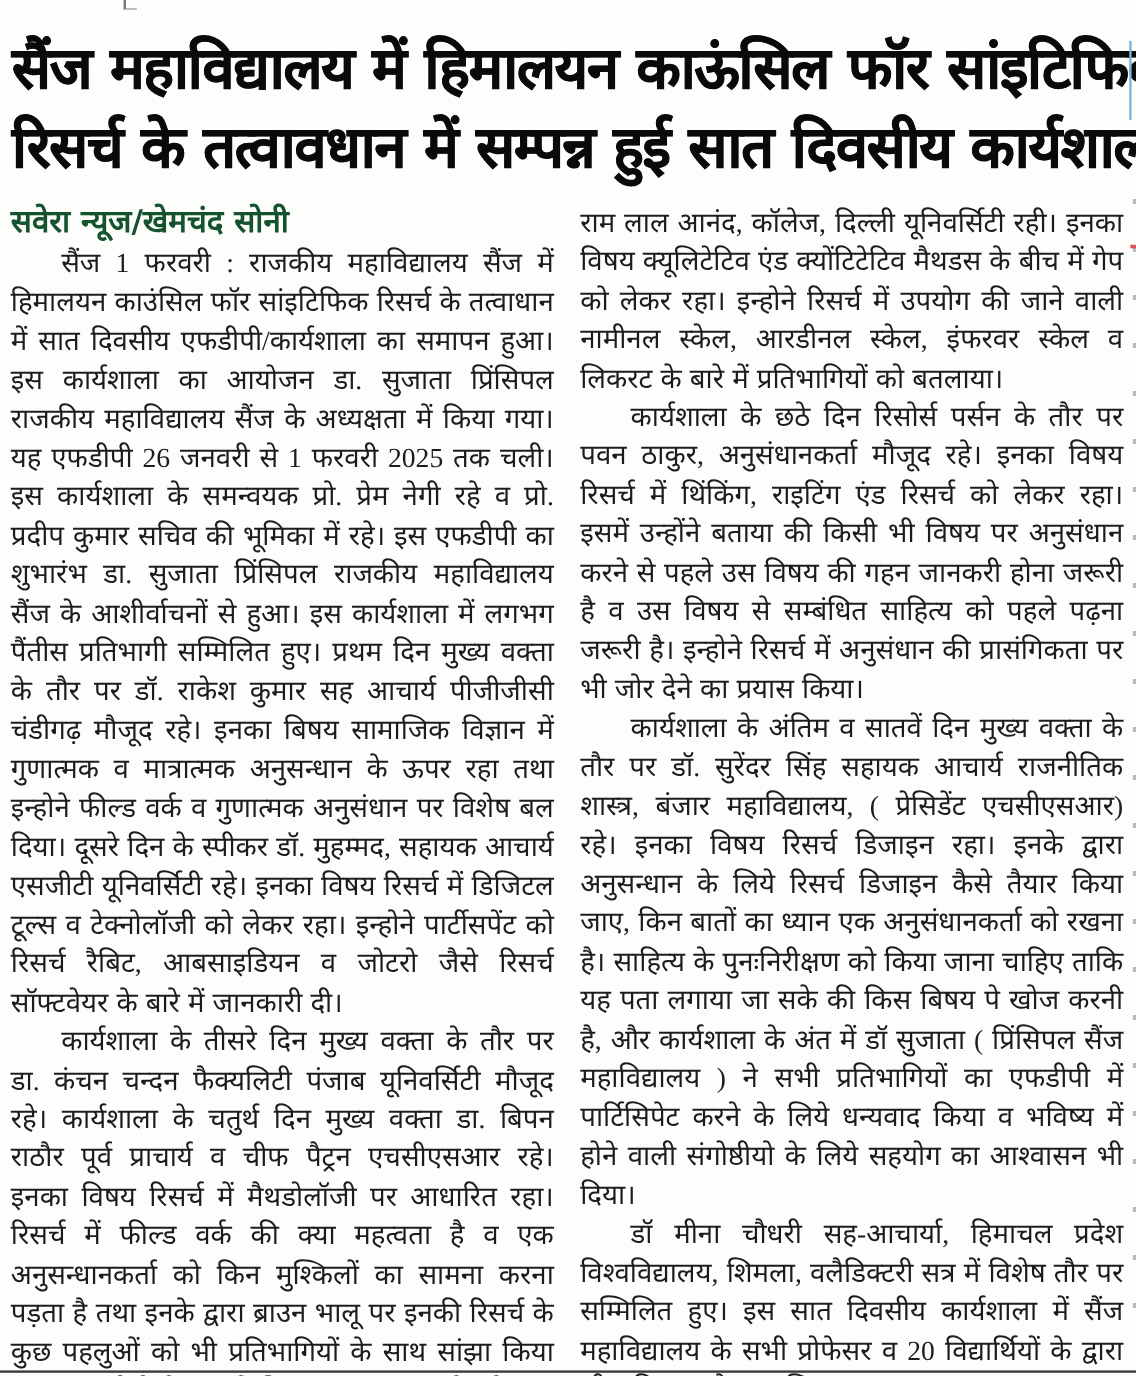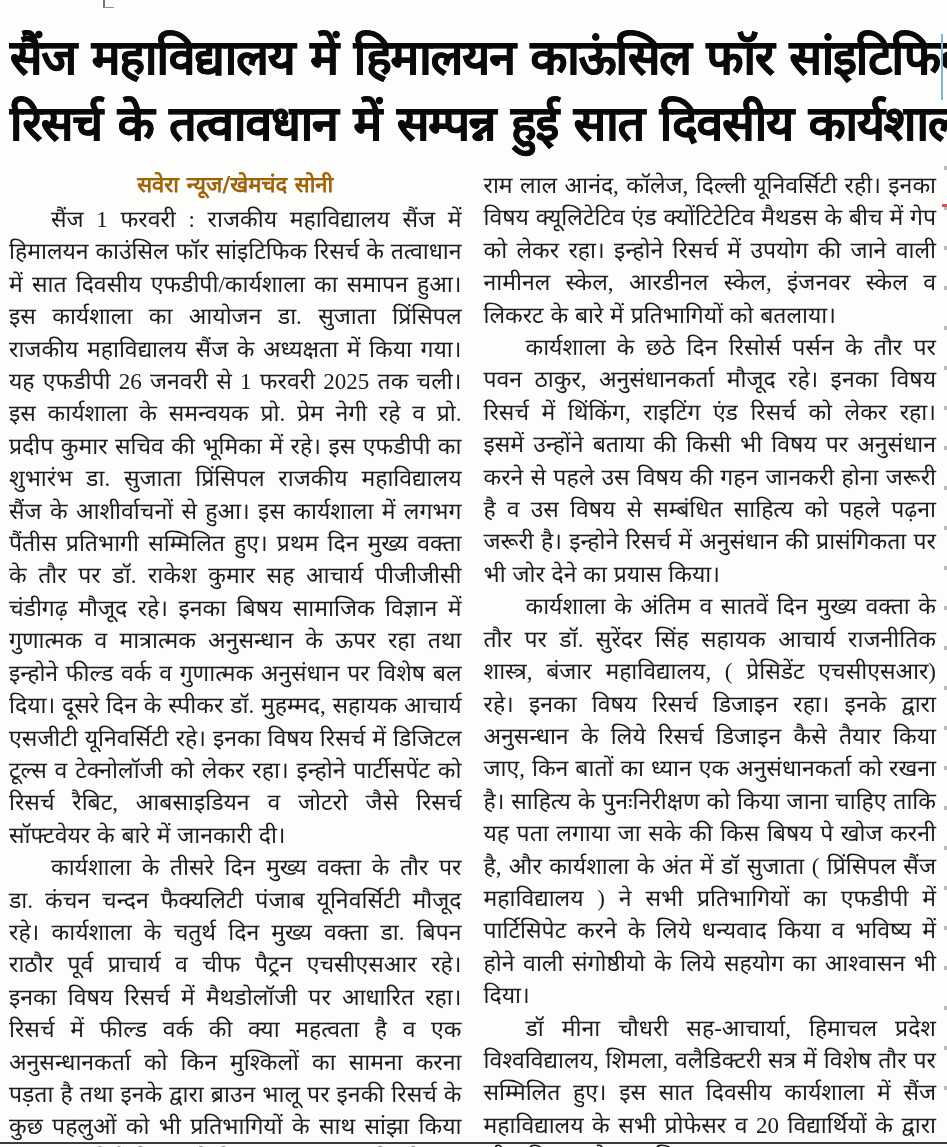--- a/index.html
+++ b/index.html
@@ -34,24 +34,23 @@
     display: flex;
     gap: 22px;
     padding: 0 11px 0 9px;
     margin-top: 14px;
   }
   .col {
     flex: 1 1 0;
     min-width: 0;
   }
   .byline {
-    text-align: center;
-    color: #a16207;
+    color: #14532d;
     font-weight: bold;
-    font-size: 22px;
+    font-size: 26px;
     line-height: 30px;
     margin: 0 0 4px 0;
     font-family: "DejaVu Sans", "Liberation Sans", sans-serif;
   }
   .col p {
     margin: 0;
     font-size: 23px;
     line-height: 32.4px;
     text-align: justify;
     text-indent: 42px;
@@ -122,21 +121,21 @@
 
   <div class="columns">
 
     <div class="col">
       <div class="byline">सवेरा न्यूज/खेमचंद सोनी</div>
       <p>सैंज 1 फरवरी : राजकीय महाविद्यालय सैंज में हिमालयन काउंसिल फॉर सांइटिफिक रिसर्च के तत्वाधान में सात दिवसीय एफडीपी/कार्यशाला का समापन हुआ। इस कार्यशाला का आयोजन डा. सुजाता प्रिंसिपल राजकीय महाविद्यालय सैंज के अध्यक्षता में किया गया। यह एफडीपी 26 जनवरी से 1 फरवरी 2025 तक चली। इस कार्यशाला के समन्वयक प्रो. प्रेम नेगी रहे व प्रो. प्रदीप कुमार सचिव की भूमिका में रहे। इस एफडीपी का शुभारंभ डा. सुजाता प्रिंसिपल राजकीय महाविद्यालय सैंज के आशीर्वाचनों से हुआ। इस कार्यशाला में लगभग पैंतीस प्रतिभागी सम्मिलित हुए। प्रथम दिन मुख्य वक्ता के तौर पर डॉ. राकेश कुमार सह आचार्य पीजीजीसी चंडीगढ़ मौजूद रहे। इनका बिषय सामाजिक विज्ञान में गुणात्मक व मात्रात्मक अनुसन्धान के ऊपर रहा तथा इन्होने फील्ड वर्क व गुणात्मक अनुसंधान पर विशेष बल दिया।  दूसरे दिन के स्पीकर डॉ. मुहम्मद, सहायक आचार्य एसजीटी यूनिवर्सिटी रहे। इनका विषय रिसर्च में डिजिटल टूल्स व टेक्नोलॉजी को लेकर रहा। इन्होने पार्टीसपेंट को रिसर्च रैबिट, आबसाइडियन व जोटरो जैसे रिसर्च सॉफ्टवेयर के बारे में जानकारी दी।</p>
       <p>कार्यशाला के तीसरे दिन मुख्य वक्ता के तौर पर डा. कंचन चन्दन फैक्यलिटी पंजाब यूनिवर्सिटी मौजूद रहे। कार्यशाला के चतुर्थ दिन मुख्य वक्ता डा. बिपन राठौर पूर्व प्राचार्य व चीफ पैट्रन एचसीएसआर रहे। इनका विषय रिसर्च में मैथडोलॉजी पर आधारित रहा। रिसर्च में फील्ड वर्क की क्या महत्वता है व एक अनुसन्धानकर्ता  को किन मुश्किलों का सामना करना पड़ता है तथा इनके द्वारा ब्राउन भालू पर इनकी रिसर्च के कुछ पहलुओं को भी प्रतिभागियों के साथ सांझा  किया गया। एफडीपी के पांचवे दिवस मुख्य वक्ता के तौर पर डॉ. सोमा पटनायक, सहायक आचार्य,</p>
     </div>
 
     <div class="col">
-      <p class="no-indent">राम लाल आनंद, कॉलेज, दिल्ली यूनिवर्सिटी रही। इनका विषय क्यूलिटेटिव एंड क्योंटिटेटिव मैथडस के बीच में गेप को लेकर रहा। इन्होने रिसर्च में उपयोग की जाने वाली नामीनल स्केल, आरडीनल स्केल, इंजनवर स्केल व लिकरट के बारे में प्रतिभागियों को बतलाया।</p>
+      <p class="no-indent">राम लाल आनंद, कॉलेज, दिल्ली यूनिवर्सिटी रही। इनका विषय क्यूलिटेटिव एंड क्योंटिटेटिव मैथडस के बीच में गेप को लेकर रहा। इन्होने रिसर्च में उपयोग की जाने वाली नामीनल स्केल, आरडीनल स्केल, इंफरवर स्केल व लिकरट के बारे में प्रतिभागियों को बतलाया।</p>
       <p>कार्यशाला के छठे दिन रिसोर्स पर्सन के तौर पर  पवन ठाकुर, अनुसंधानकर्ता  मौजूद रहे। इनका विषय रिसर्च में थिंकिंग, राइटिंग एंड  रिसर्च को लेकर रहा। इसमें उन्होंने बताया की किसी भी विषय पर अनुसंधान करने से पहले उस विषय की गहन जानकरी होना जरूरी है व उस विषय से सम्बंधित साहित्य को पहले पढ़ना जरूरी  है। इन्होने रिसर्च में अनुसंधान की प्रासंगिकता पर भी जोर देने का प्रयास किया।</p>
       <p>कार्यशाला के अंतिम व सातवें दिन मुख्य  वक्ता के तौर पर डॉ. सुरेंदर सिंह सहायक आचार्य राजनीतिक शास्त्र, बंजार महाविद्यालय, ( प्रेसिडेंट एचसीएसआर) रहे। इनका विषय रिसर्च  डिजाइन  रहा। इनके द्वारा अनुसन्धान के लिये रिसर्च डिजाइन कैसे तैयार किया जाए, किन बातों का ध्यान एक अनुसंधानकर्ता को रखना है। साहित्य के पुनःनिरीक्षण  को किया जाना चाहिए ताकि यह पता लगाया जा सके की किस बिषय पे खोज करनी है, और कार्यशाला के अंत में डॉ सुजाता ( प्रिंसिपल सैंज महाविद्यालय  ) ने सभी प्रतिभागियों का एफडीपी में पार्टिसिपेट करने के लिये धन्यवाद किया व भविष्य में होने वाली संगोष्ठीयो के लिये  सहयोग का आश्वासन भी दिया।</p>
       <p>डॉ मीना चौधरी सह-आचार्या, हिमाचल प्रदेश विश्वविद्यालय, शिमला, वलैडिक्टरी सत्र में विशेष तौर पर सम्मिलित हुए।  इस सात दिवसीय कार्यशाला में सैंज महाविद्यालय के सभी प्रोफेसर व 20 विद्यार्थियों के द्वारा भी सक्रियता से भाग लिया गया।</p>
     </div>
 
   </div>
 
   <div class="grey-dashes"></div>
   <div class="blue-line"></div>
   <div class="red-dash"></div>

